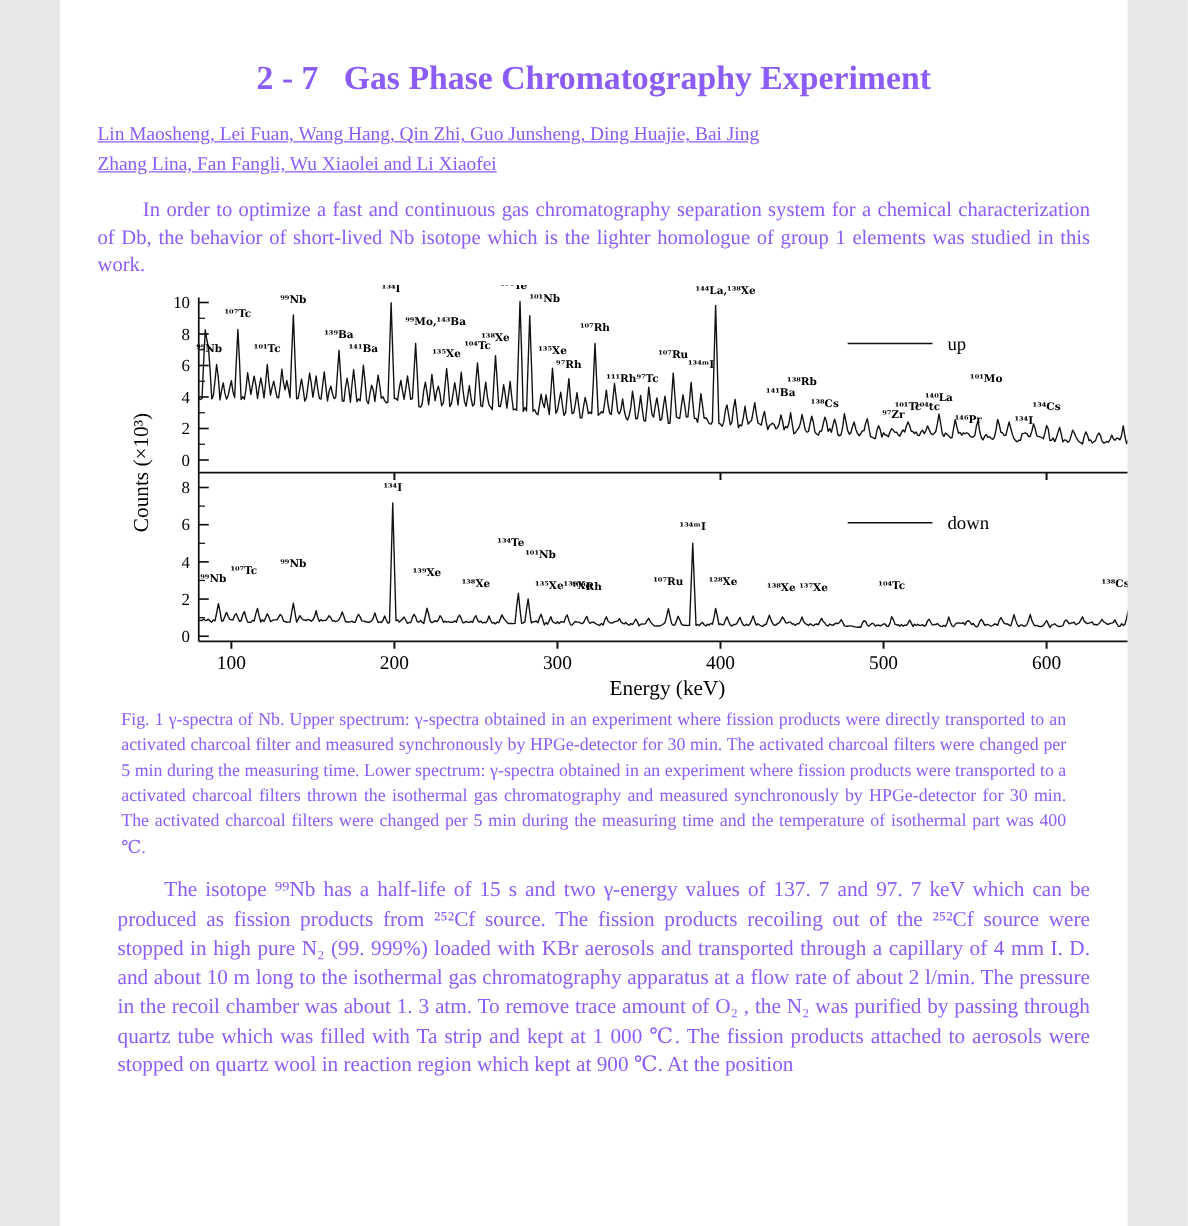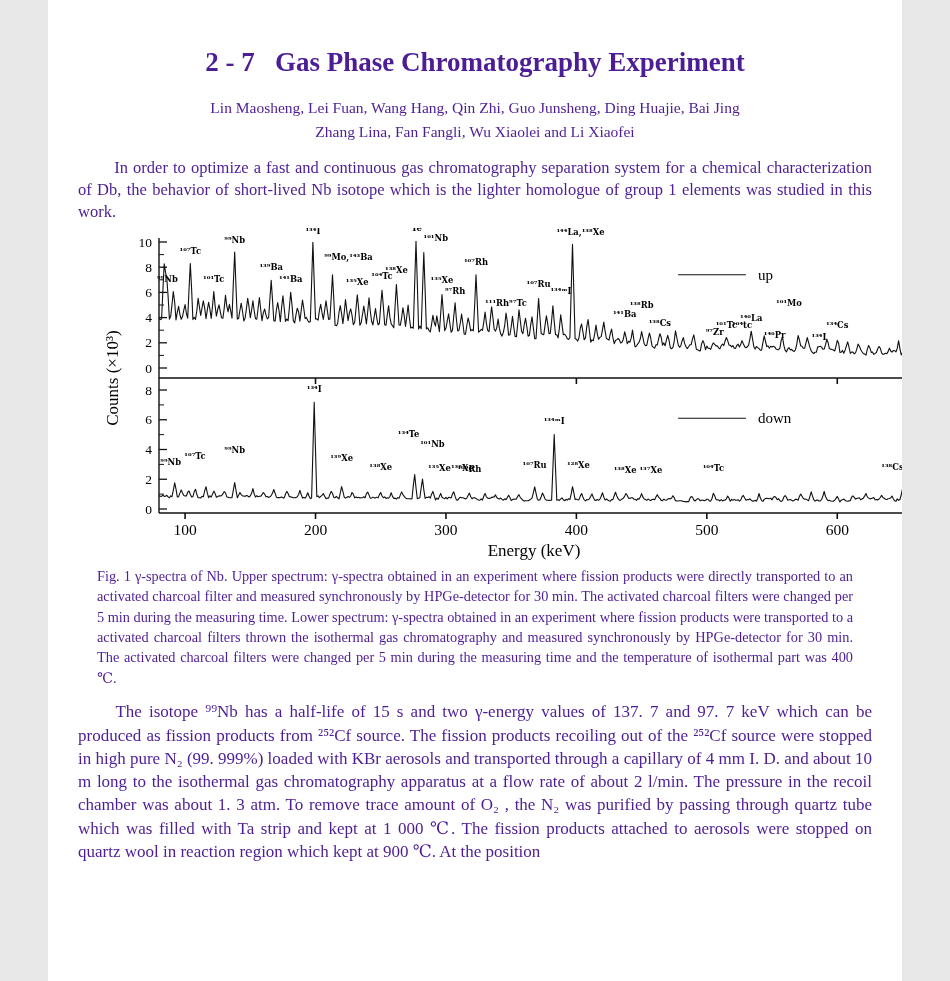--- a/index.html
+++ b/index.html
@@ -1,39 +1,40 @@
 <!DOCTYPE html>
 <html><head>
 <meta charset="utf-8">
 <style>
   html,body{margin:0;padding:0;background:#e8e8e8;}
   .page{
     position:relative;
     width:854px;height:981px;
     margin:0 auto;
     background:#ffffff;
-    color:#4c1d95;
+    color:#8b5cf6;
     font-family:"Liberation Serif","DejaVu Serif",serif;
     box-sizing:border-box;
     padding:0 30px;
     overflow:hidden;
   }
   .title{
     margin:44px 0 0 0;
     text-align:center;
     font-size:27px;
     font-weight:bold;
     line-height:1.35;
     white-space:pre-wrap;
   }
   .authors{
     margin-top:16px;
-    text-align:center;
+    text-align:left;
     font-size:15.5px;
     line-height:1.5;
+    text-decoration:underline;
   }
   .abstract{
     margin:14px 0 0 0;
     font-size:16.5px;
     line-height:1.35;
     text-align:justify;
     text-indent:2.2em;
   }
   .figure-wrap{
     margin-top:4px;
@@ -41,21 +42,21 @@
   }
   .figure-wrap svg{display:block;}
   .caption{
     margin:6px auto 4px auto;
     width:756px;
     font-size:14.3px;
     line-height:1.43;
     text-align:justify;
   }
   .bodytext{
-    margin:12px 0 0 0;
+    margin:12px 0 0 16px;
     font-size:17px;
     line-height:1.37;
     text-align:justify;
     text-indent:2.2em;
   }
 </style>
 </head>
 <body>
 
 <div class="page">

